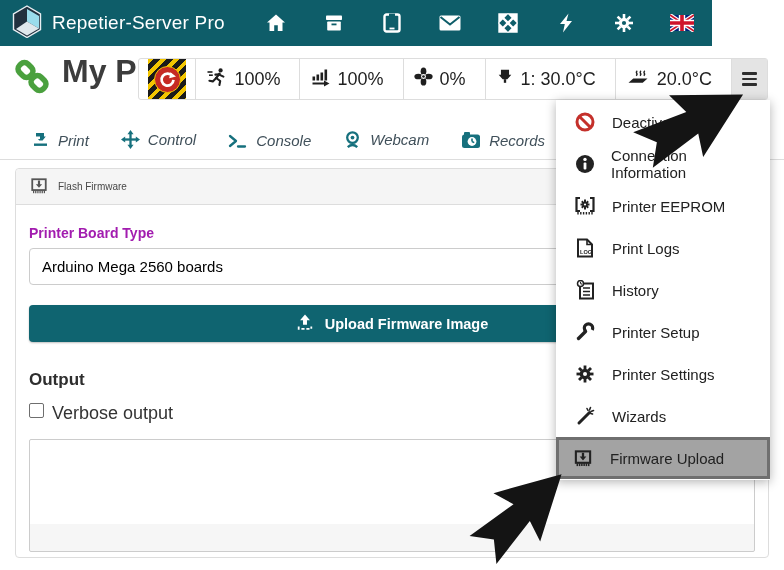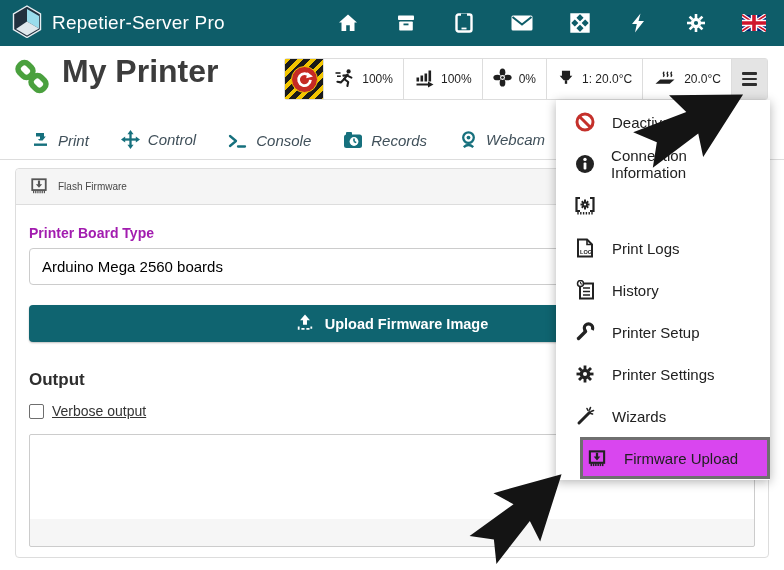--- a/index.html
+++ b/index.html
@@ -1,37 +1,37 @@
 <!DOCTYPE html>
 <html><head>
 <meta charset="utf-8">
 <style>
   * { margin:0; padding:0; box-sizing:border-box; }
   html,body { background:#fff; }
   body { font-family:"Liberation Sans", sans-serif; width:784px; height:570px; }
   .page { position:relative; width:784px; height:570px; overflow:hidden; background:#fff; }
 
   
-  .navbar { position:absolute; left:0; top:0; width:784px; height:46px; background:#0e5d69;
+  .navbar { position:absolute; left:0; top:0; width:712px; height:46px; background:#0e5d69;
             display:flex; align-items:center; padding:0 18px 0 12px; }
   .brand { display:flex; align-items:center; gap:10px; }
   .brand-title { color:#fff; font-size:19px; letter-spacing:.2px; }
   .nav-icons { margin-left:auto; display:flex; align-items:center; gap:34px; }
   .nav-ico { width:24px; height:22px; display:flex; align-items:center; justify-content:center; cursor:pointer; }
   .nav-ico svg { display:block; }
 
   
   .ph { position:absolute; left:0; top:46px; width:784px; height:66px; background:#fff; }
   .link-ico { position:absolute; left:10px; top:10px; }
   .ph-title { position:absolute; left:62px; top:7px; font-size:32px; font-weight:600; color:#3c3c3c; }
 
   .statusbar { position:absolute; right:16px; top:12px; height:42px; display:flex;
                border:1px solid #ddd; border-radius:3px; background:#fff; }
   .scell { display:flex; align-items:center; gap:7px; padding:0 10px; border-left:1px solid #ddd;
-           font-size:12px; color:#1f1f1f; white-space:nowrap; }
+           font-size:18px; color:#1f1f1f; white-space:nowrap;margin-left:9px; }
   .scell:first-child { border-left:none; }
   .estop { width:38px; padding:0; position:relative; justify-content:center;
            background:repeating-linear-gradient(135deg,#f2c500 0 4px,#1a1a1a 4px 9px); }
   .estop-circle { width:27px; height:27px; border-radius:50%; background:#c62a24; border:1.5px solid #f2c500;
                   display:flex; align-items:center; justify-content:center; }
   .burger { width:36px; padding:0; justify-content:center; background:#e4e4e4; cursor:pointer;
             flex-direction:column; gap:3px; }
   .burger i { display:block; width:15px; height:2.6px; background:#2e2e2e; border-radius:1px; }
 
   
@@ -48,33 +48,33 @@
   .panel-h { height:36px; background:#f5f5f5; border-bottom:1px solid #ddd; border-radius:4px 4px 0 0;
              display:flex; align-items:center; gap:10px; padding:0 14px; font-size:10px; color:#474747; }
   .panel-b { padding:14px 13px; }
   .fld-label { font-size:14px; font-weight:700; color:#a21caf; margin:6px 0 7px; }
   .select { height:37px; border:1px solid #ccc; border-radius:4px; background:#fff; display:flex;
             align-items:center; padding:0 12px; font-size:15px; color:#000000; cursor:pointer; }
   .btn-upload { margin-top:20px; height:37px; background:#0f6470; border:none; border-radius:4px; width:100%;
                 color:#fff; font-size:14.5px; font-weight:700; display:flex; align-items:center; justify-content:center;
                 gap:11px; cursor:pointer; box-shadow:0 1px 2px rgba(0,0,0,.25); font-family:inherit; }
   .out-h { margin-top:28px; font-size:17px; font-weight:700; color:#2e2e2e; }
-  .verbose { margin-top:13px; display:flex; align-items:center; gap:8px; font-size:14px; color:#333; cursor:pointer;text-decoration:underline; }
+  .verbose { margin-top:13px; display:flex; align-items:flex-start; gap:8px; font-size:18px; color:#333; cursor:pointer; }
   .cb { width:15px; height:15px; border:1.5px solid #6e6e6e; border-radius:2px; background:#fff; }
   .out-box { margin-top:15px; height:113px; border:1px solid #ccc; border-radius:2px;
              background:linear-gradient(to bottom,#fff 76%,#f6f6f6 76%);
              font-family:"Liberation Mono", monospace; font-size:12px; color:#333; padding:6px; }
 
   
   .menu { position:absolute; left:556px; top:100px; width:214px; background:#fff; z-index:50;
           box-shadow:0 2px 10px rgba(0,0,0,.3); padding:1px 0; }
   .mi { height:42px; display:flex; align-items:center; gap:15px; padding:0 10px 0 17px; cursor:pointer;
         font-size:15px; color:#212121; }
   .mi-ico { width:24px; display:flex; justify-content:center; }
-  .mi.hl { background:#d946ef; border:3px solid #6f6f6f; padding-left:2px;margin-left:24px; }
+  .mi.hl { background:#a3a3a3; border:3px solid #6f6f6f; padding-left:12px; }
 
   
   .arrows { position:absolute; left:0; top:0; width:784px; height:570px; z-index:100; pointer-events:none; }
 </style>
 </head>
 <body>
 
 <div class="page">
 
   <div class="navbar">
@@ -222,21 +222,21 @@
         </span>
         <span>0%</span>
       </div>
       <div class="scell">
         <span>
           <svg width="18" height="19" viewBox="0 0 20 20" fill="#1f1f1f">
             <polygon points="5.5,2.5 14.5,2.5 14.5,8 17,8 12.6,13 7.4,13 3,8 5.5,8"></polygon>
             <rect x="8.7" y="13" width="2.6" height="4"></rect>
           </svg>
         </span>
-        <span>1: 20.0°C</span>
+        <span>1: 30.0°C</span>
       </div>
       <div class="scell">
         <span>
           <svg width="24" height="19" viewBox="0 0 24 20">
             <polygon points="2,16.5 17,16.5 22,12 7,12" fill="#1f1f1f"></polygon>
             <g fill="none" stroke="#1f1f1f" stroke-width="1.5">
               <path d="M10,9 q1.6,-1 0.6,-2.4 q-1,-1.4 0.6,-2.6"></path>
               <path d="M14,9 q1.6,-1 0.6,-2.4 q-1,-1.4 0.6,-2.6"></path>
               <path d="M18,9 q1.6,-1 0.6,-2.4 q-1,-1.4 0.6,-2.6"></path>
             </g>
@@ -279,41 +279,41 @@
       <span>
         <svg width="20" height="16" viewBox="0 0 20 16" fill="none" stroke="#16707d" stroke-width="2.3" stroke-linecap="round" stroke-linejoin="round">
           <polyline points="2,3 8,8 2,13"></polyline>
             <line x1="10" y1="13.5" x2="17" y2="13.5"></line>
         </svg>
       </span>
       <span>Console</span>
     </div>
     <div class="tab">
       <span>
+        <svg width="19" height="19" viewBox="0 0 20 20">
+          <circle cx="10" cy="8" r="5.6" fill="none" stroke="#16707d" stroke-width="2.4"></circle>
+          <circle cx="10" cy="8" r="2" fill="#16707d"></circle>
+          <path d="M5,18 Q10,13.5 15,18" fill="none" stroke="#16707d" stroke-width="2.4"></path>
+        </svg>
+      </span>
+      <span>Webcam</span>
+    </div>
+    <div class="tab">
+      <span>
         <svg width="20" height="18" viewBox="0 0 20 18">
           <rect x="3" y="1" width="6" height="4" rx="1" fill="#16707d"></rect>
           <rect x="1" y="3.5" width="18" height="13.5" rx="2.5" fill="#16707d"></rect>
           <circle cx="11" cy="10.5" r="4.4" fill="#fff"></circle>
           <g stroke="#16707d" stroke-width="1.6">
               <line x1="11" y1="10.5" x2="11" y2="7.6"></line>
               <line x1="11" y1="10.5" x2="13.2" y2="11.6"></line>
             </g>
         </svg>
       </span>
       <span>Records</span>
-    </div>
-    <div class="tab">
-      <span>
-        <svg width="19" height="19" viewBox="0 0 20 20">
-          <circle cx="10" cy="8" r="5.6" fill="none" stroke="#16707d" stroke-width="2.4"></circle>
-          <circle cx="10" cy="8" r="2" fill="#16707d"></circle>
-          <path d="M5,18 Q10,13.5 15,18" fill="none" stroke="#16707d" stroke-width="2.4"></path>
-        </svg>
-      </span>
-      <span>Webcam</span>
     </div>
     <div class="tab active">
       <span>
         <svg width="20" height="19" viewBox="0 0 20 20">
           <rect x="2.5" y="2.5" width="15" height="12" fill="none" stroke="#16707d" stroke-width="2.2"></rect>
           <polygon points="10,12 6.5,8 8.8,8 8.8,4 11.2,4 11.2,8 13.5,8" fill="#16707d"></polygon>
           <g stroke="#16707d" stroke-width="1.6">
               <line x1="4" y1="15" x2="4" y2="18"></line>
               <line x1="6.4" y1="15" x2="6.4" y2="18"></line>
               <line x1="8.8" y1="15" x2="8.8" y2="18"></line>
@@ -407,20 +407,21 @@
           <g stroke="#222" stroke-width="1.4">
               <line x1="4" y1="16" x2="4" y2="18.5"></line>
               <line x1="6.8" y1="16" x2="6.8" y2="18.5"></line>
               <line x1="9.6" y1="16" x2="9.6" y2="18.5"></line>
               <line x1="12.4" y1="16" x2="12.4" y2="18.5"></line>
               <line x1="15.2" y1="16" x2="15.2" y2="18.5"></line>
               <line x1="18" y1="16" x2="18" y2="18.5"></line>
             </g>
         </svg>
       </span>
+      <span>Printer EEPROM</span>
     </div>
     <div class="mi">
       <span class="mi-ico">
         <svg width="18" height="20" viewBox="0 0 18 20">
           <path d="M2,1.5 L11,1.5 L16,6.5 L16,18.5 L2,18.5 Z" fill="none" stroke="#222" stroke-width="2"></path>
           <path d="M11,1.5 L11,6.5 L16,6.5" fill="none" stroke="#222" stroke-width="1.6"></path>
           <text x="4" y="16" font-size="5.6" font-weight="bold" fill="#222" font-family="Liberation Sans, sans-serif">LOG</text>
         </svg>
       </span>
       <span>Print Logs</span>

